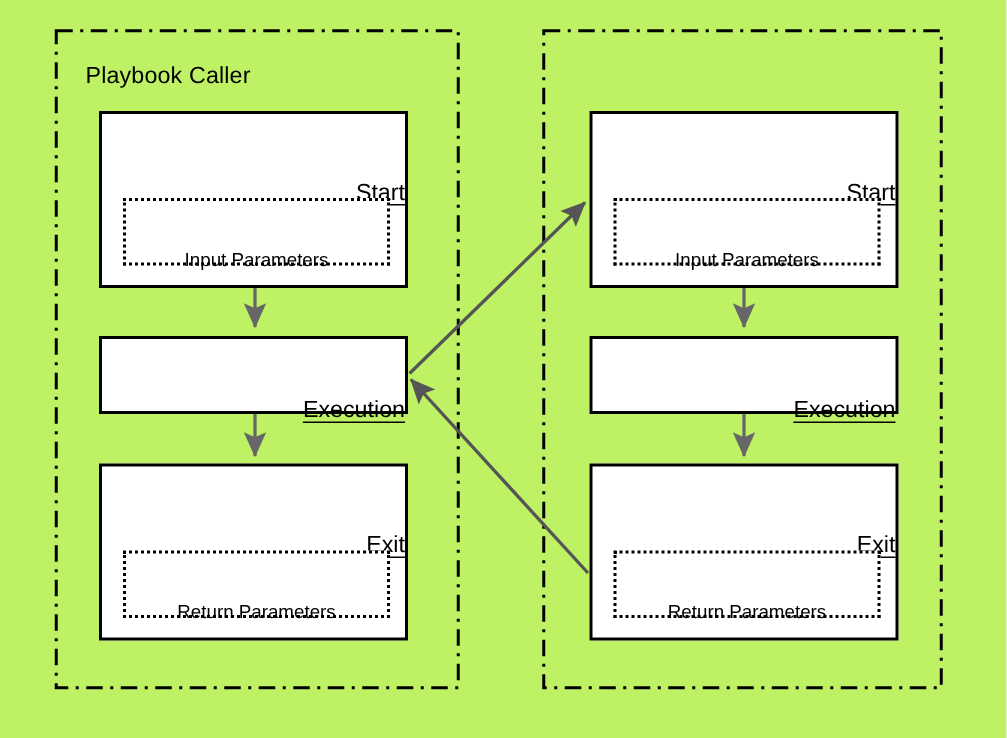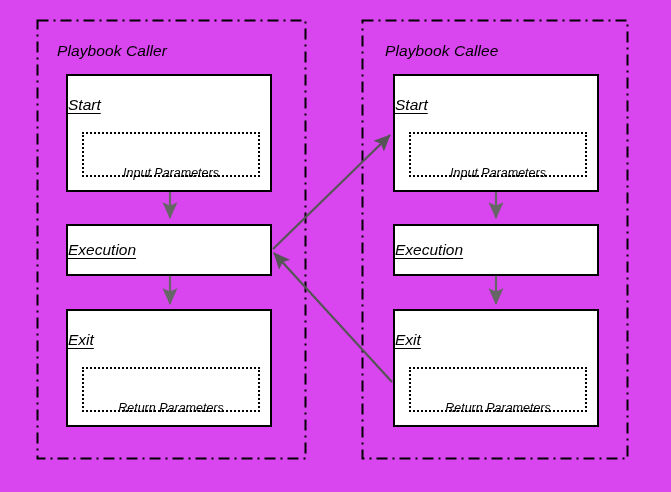--- a/index.html
+++ b/index.html
@@ -4,24 +4,23 @@
 <style>
   html, body {
     margin: 0;
     padding: 0;
     background: #ffffff;
   }
   #canvas {
     position: relative;
     width: 671px;
     height: 492px;
-    background: #d946ef;
+    background: #bef264;
     font-family: "Liberation Sans", sans-serif;
     overflow: hidden;
-    font-style: italic;
   }
   .panel {
     position: absolute;
     border: 2px dashed #000000;
     background: transparent;
     box-sizing: border-box;
   }
   
   .panel.nodash { border: none; }
 
@@ -36,25 +35,26 @@
   .node {
     position: absolute;
     border: 2px solid #000000;
     background: #ffffff;
     box-sizing: border-box;
   }
   .node-title {
     position: absolute;
     left: 0;
     right: 0;
-    text-align: left;
+    text-align: right;
     font-size: 15.5px;
     color: #000000;
     text-decoration: underline;
     text-underline-offset: 3px;
+    margin-top: 24px;
   }
   .inner-box {
     position: absolute;
     border: 2px dotted #000000;
     background: #ffffff;
     box-sizing: border-box;
     display: flex;
     align-items: center;
     justify-content: center;
   }
@@ -122,21 +122,20 @@
 
   <div class="node" style="left:66px; top:309px; width:206px; height:118px;">
     <div class="node-title" style="top:20px;">Exit</div>
     <div class="inner-box" style="left:14px; top:56px; width:178px; height:45px;">
       <span class="inner-label">Return Parameters</span>
     </div>
   </div>
 
   <div class="panel nodash" style="left:362px; top:20px; width:266px; height:439px;"></div>
 
-  <div class="panel-title" style="left:385px; top:42px;">Playbook Callee</div>
 
   <div class="node" style="left:393px; top:74px; width:206px; height:118px;">
     <div class="node-title" style="top:20px;">Start</div>
     <div class="inner-box" style="left:14px; top:56px; width:178px; height:45px;">
       <span class="inner-label">Input Parameters</span>
     </div>
   </div>
 
   <div class="node" style="left:393px; top:224px; width:206px; height:52px;">
     <div class="node-title" style="top:15px;">Execution</div>

